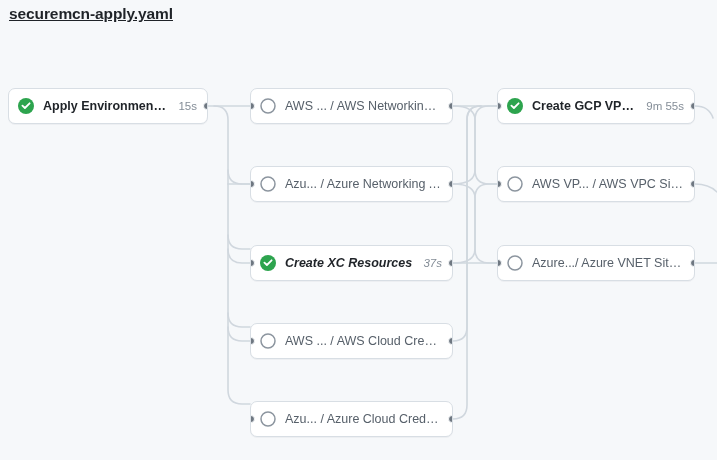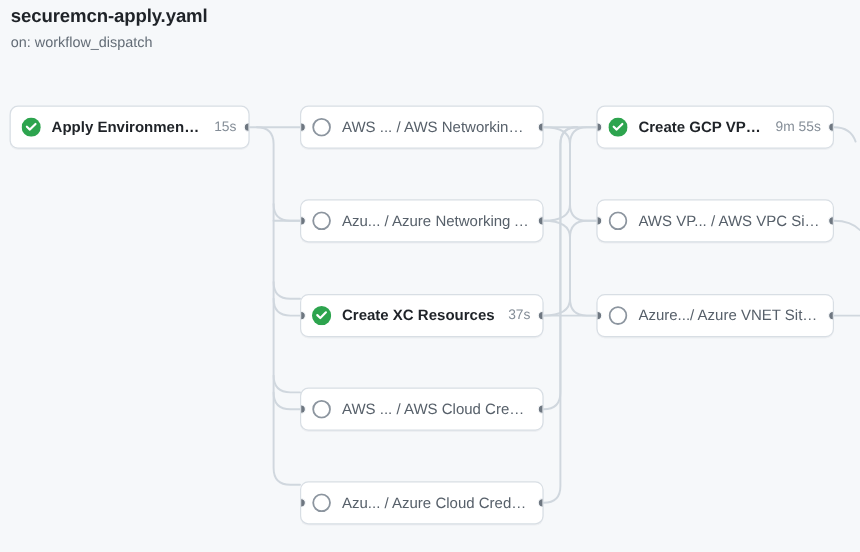--- a/index.html
+++ b/index.html
@@ -24,20 +24,21 @@
     top: 4px;
     width: 500px;
   }
 
   #workflow-title {
     font-size: 15.5px;
     font-weight: bold;
     letter-spacing: -0.1px;
     color: #1f2328;
     line-height: 20px;
+    text-decoration: underline;
   }
 
   #workflow-trigger {
     font-size: 12px;
     color: #636c76;
     line-height: 18px;
     margin-top: 2px;
   }
 
   
@@ -120,21 +121,20 @@
     z-index: 3;
   }
   .port.in  { left: -4px; }
   .port.out { right: -4px; }
 </style>
 </head>
 <body>
 
 <div id="header">
   <div id="workflow-title">securemcn-apply.yaml</div>
-  <div id="workflow-trigger">on: workflow_dispatch</div>
 </div>
 
 <div id="graph">
 
   <svg id="edges" viewBox="0 0 717 460" xmlns="http://www.w3.org/2000/svg">
     <g fill="none" stroke="#d0d7de" stroke-width="1.6" stroke-linecap="round">
 
       <path d="M208 106 H250"></path>
       <path d="M214 106 Q228 106 228 120 V390 Q228 404 242 404 H250"></path>
       <path d="M228 184 Q228 184 236 184 H250"></path>
@@ -181,21 +181,21 @@
 
   <div class="node pending" style="left:250px; top:166px; width:203px;">
     <svg class="node-status" viewBox="0 0 16 16">
       <circle cx="8" cy="8" r="7" fill="none" stroke="#8c959f" stroke-width="1.5"></circle>
     </svg>
     <span class="node-label">Azu... / Azure Networking Apply</span>
     <span class="port in"></span>
     <span class="port out"></span>
   </div>
 
-  <div class="node done" style="left:250px; top:245px; width:203px;">
+  <div class="node done" style="left:250px; top:245px; width:203px;font-style:italic;">
     <svg class="node-status" viewBox="0 0 16 16">
       <circle cx="8" cy="8" r="8" fill="#2da44e"></circle>
       <path d="M11.6 5.3 6.9 10 4.4 7.6" fill="none" stroke="#ffffff" stroke-width="1.8" stroke-linecap="round" stroke-linejoin="round"></path>
     </svg>
     <span class="node-label">Create XC Resources</span>
     <span class="node-duration">37s</span>
     <span class="port in"></span>
     <span class="port out"></span>
   </div>
 

